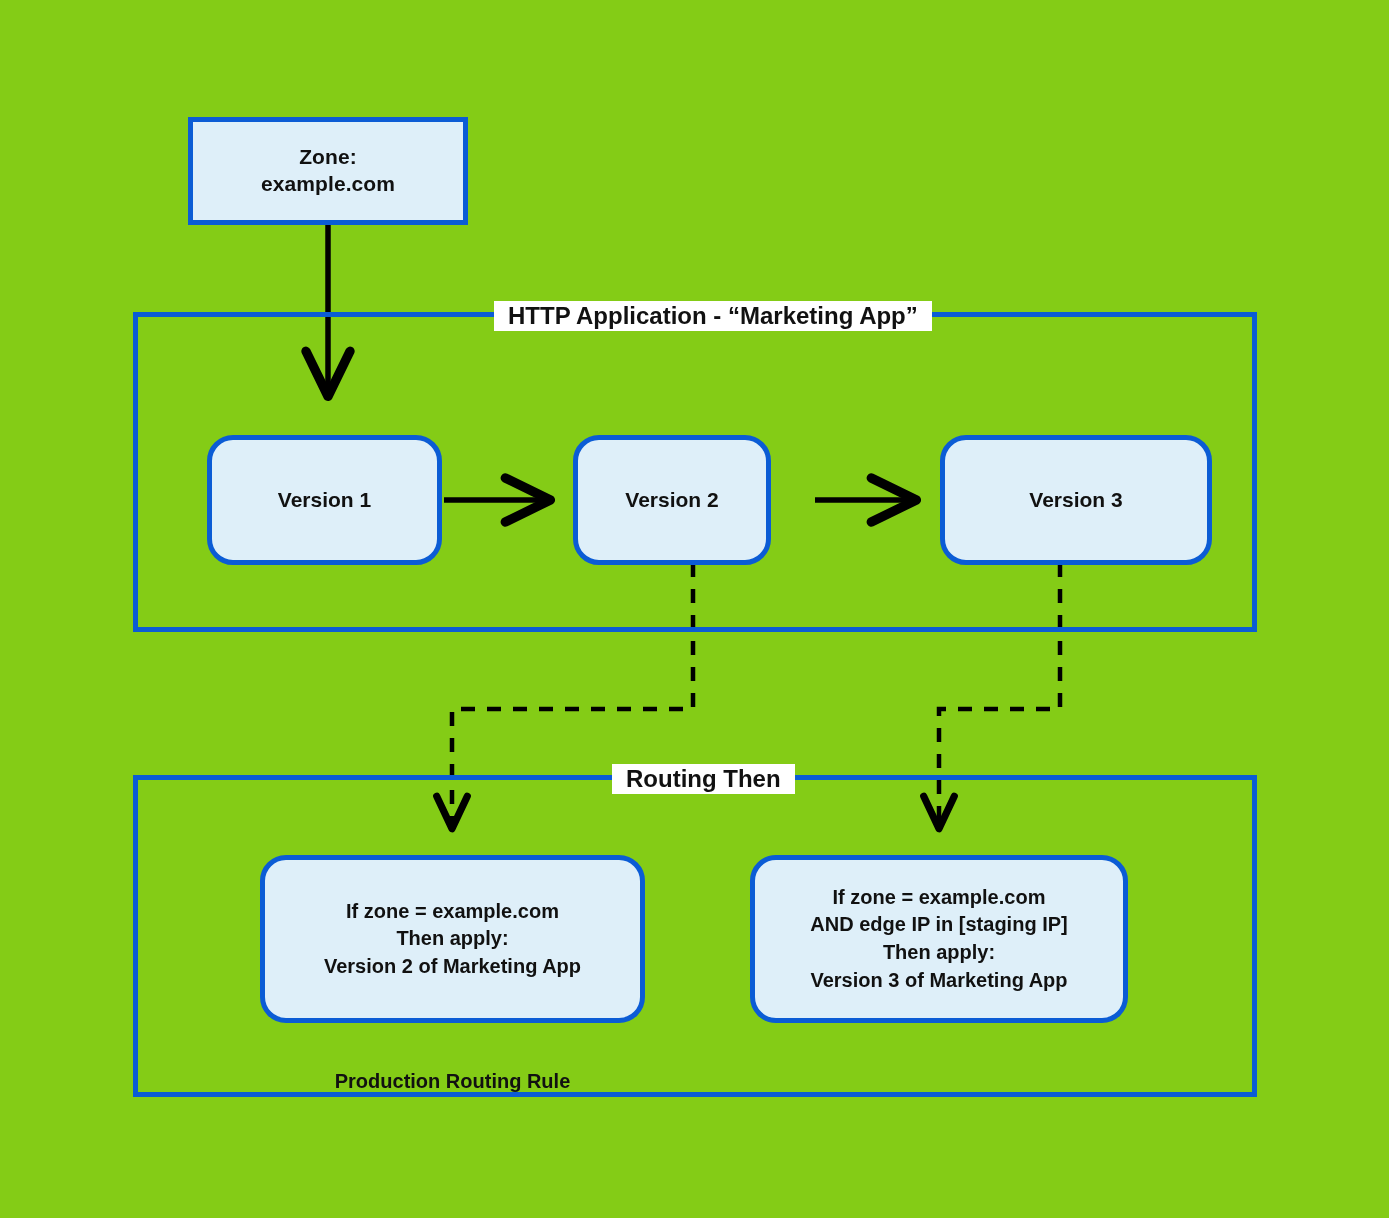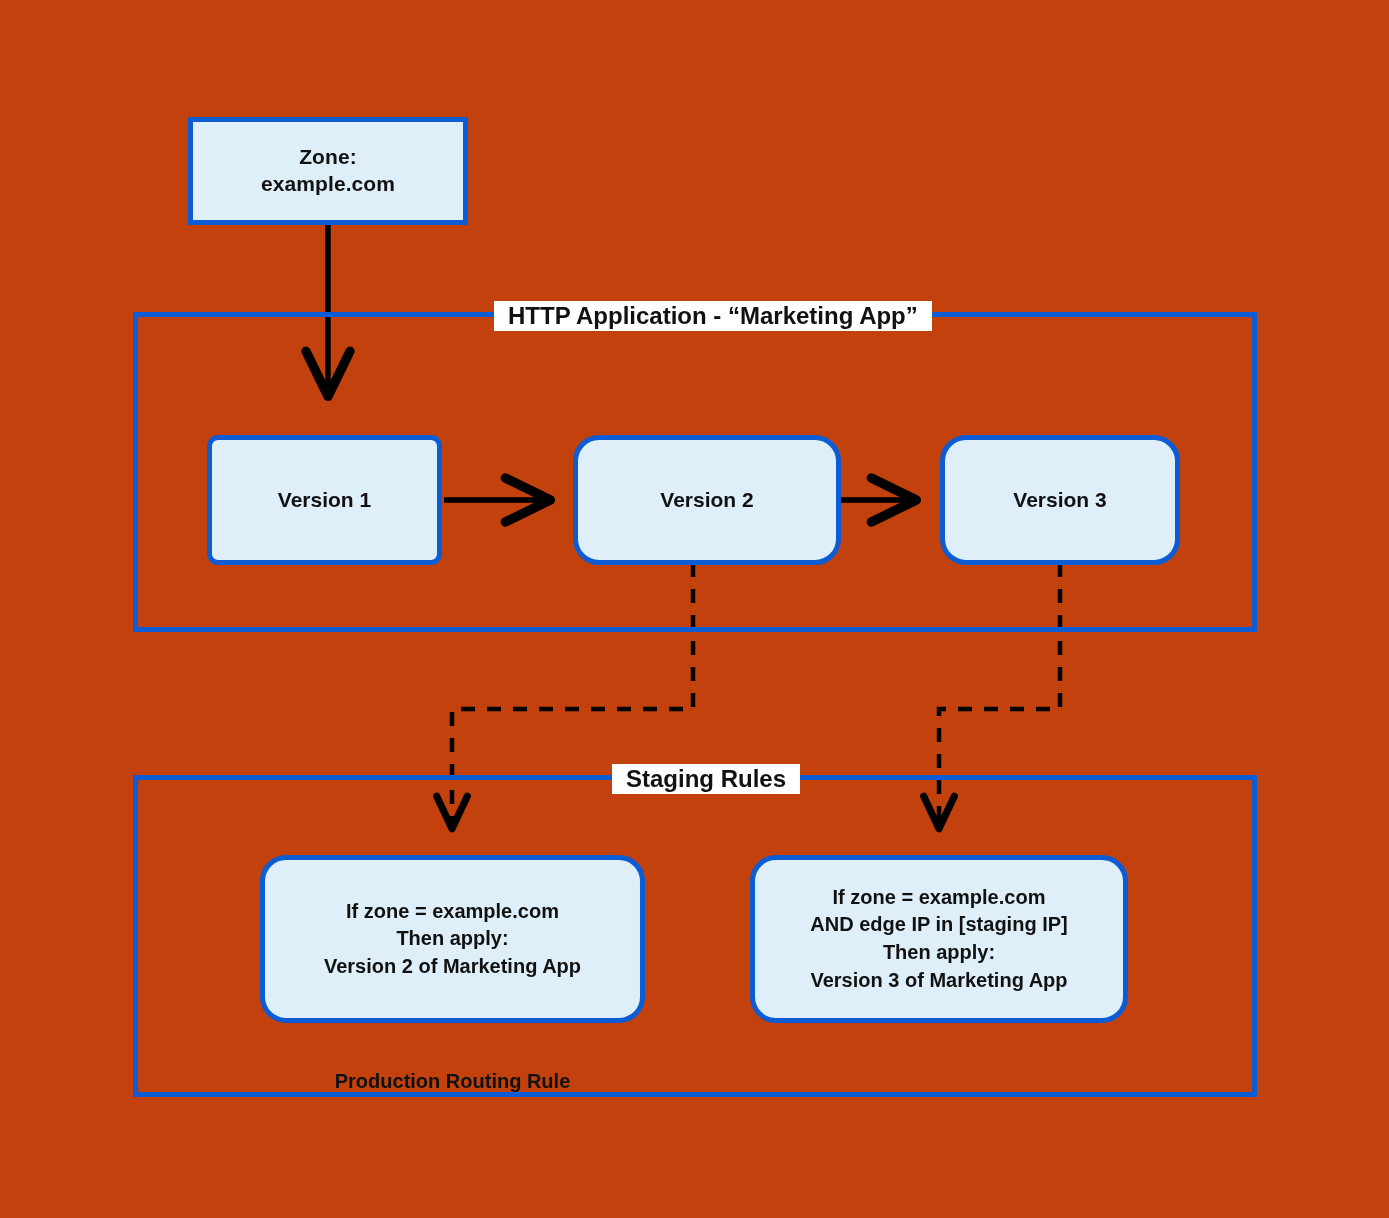--- a/index.html
+++ b/index.html
@@ -8,21 +8,21 @@
     padding: 0;
     background: #ffffff;
   }
   body {
     font-family: "Liberation Sans", "DejaVu Sans", sans-serif;
   }
   #canvas {
     position: relative;
     width: 1389px;
     height: 1218px;
-    background: #c2410c;
+    background: #84cc16;
     overflow: hidden;
   }
   svg.layer {
     position: absolute;
     left: 0;
     top: 0;
     width: 1389px;
     height: 1218px;
     pointer-events: none;
   }
@@ -52,23 +52,23 @@
     width: 280px;
     height: 108px;
     font-size: 21px;
     letter-spacing: 0.1px;
   }
   .version-node {
     top: 435px;
     height: 130px;
     font-size: 21px;
   }
-  #version-1 { left: 207px; width: 235px; border-radius: 11px; }
-  #version-2 { left: 573px; width: 268px; }
-  #version-3 { left: 940px; width: 240px; }
+  #version-1 { left: 207px; width: 235px; }
+  #version-2 { left: 573px; width: 198px; }
+  #version-3 { left: 940px; width: 272px; }
 
   .rule-node {
     top: 855px;
     height: 168px;
     font-size: 20px;
     line-height: 1.38;
     border-radius: 30px;
   }
   #rule-production { left: 260px; width: 385px; }
   #rule-staging { left: 750px; width: 378px; }
@@ -152,21 +152,21 @@
 example.com</div>
 
   <div class="group-box" id="group-http-app"></div>
   <div class="group-title" id="title-http-app">HTTP Application - “Marketing App”</div>
 
   <div class="node rounded version-node" id="version-1">Version 1</div>
   <div class="node rounded version-node" id="version-2">Version 2</div>
   <div class="node rounded version-node" id="version-3">Version 3</div>
 
   <div class="group-box" id="group-routing-rules"></div>
-  <div class="group-title" id="title-routing-rules">Staging Rules</div>
+  <div class="group-title" id="title-routing-rules">Routing Then</div>
 
   <div class="node rounded rule-node" id="rule-production">If zone = example.com
 Then apply:
 Version 2 of Marketing App</div>
   <div class="rule-caption" id="caption-production">Production Routing Rule</div>
 
   <div class="node rounded rule-node" id="rule-staging">If zone = example.com
 AND edge IP in [staging IP]
 Then apply:
 Version 3 of Marketing App</div>

